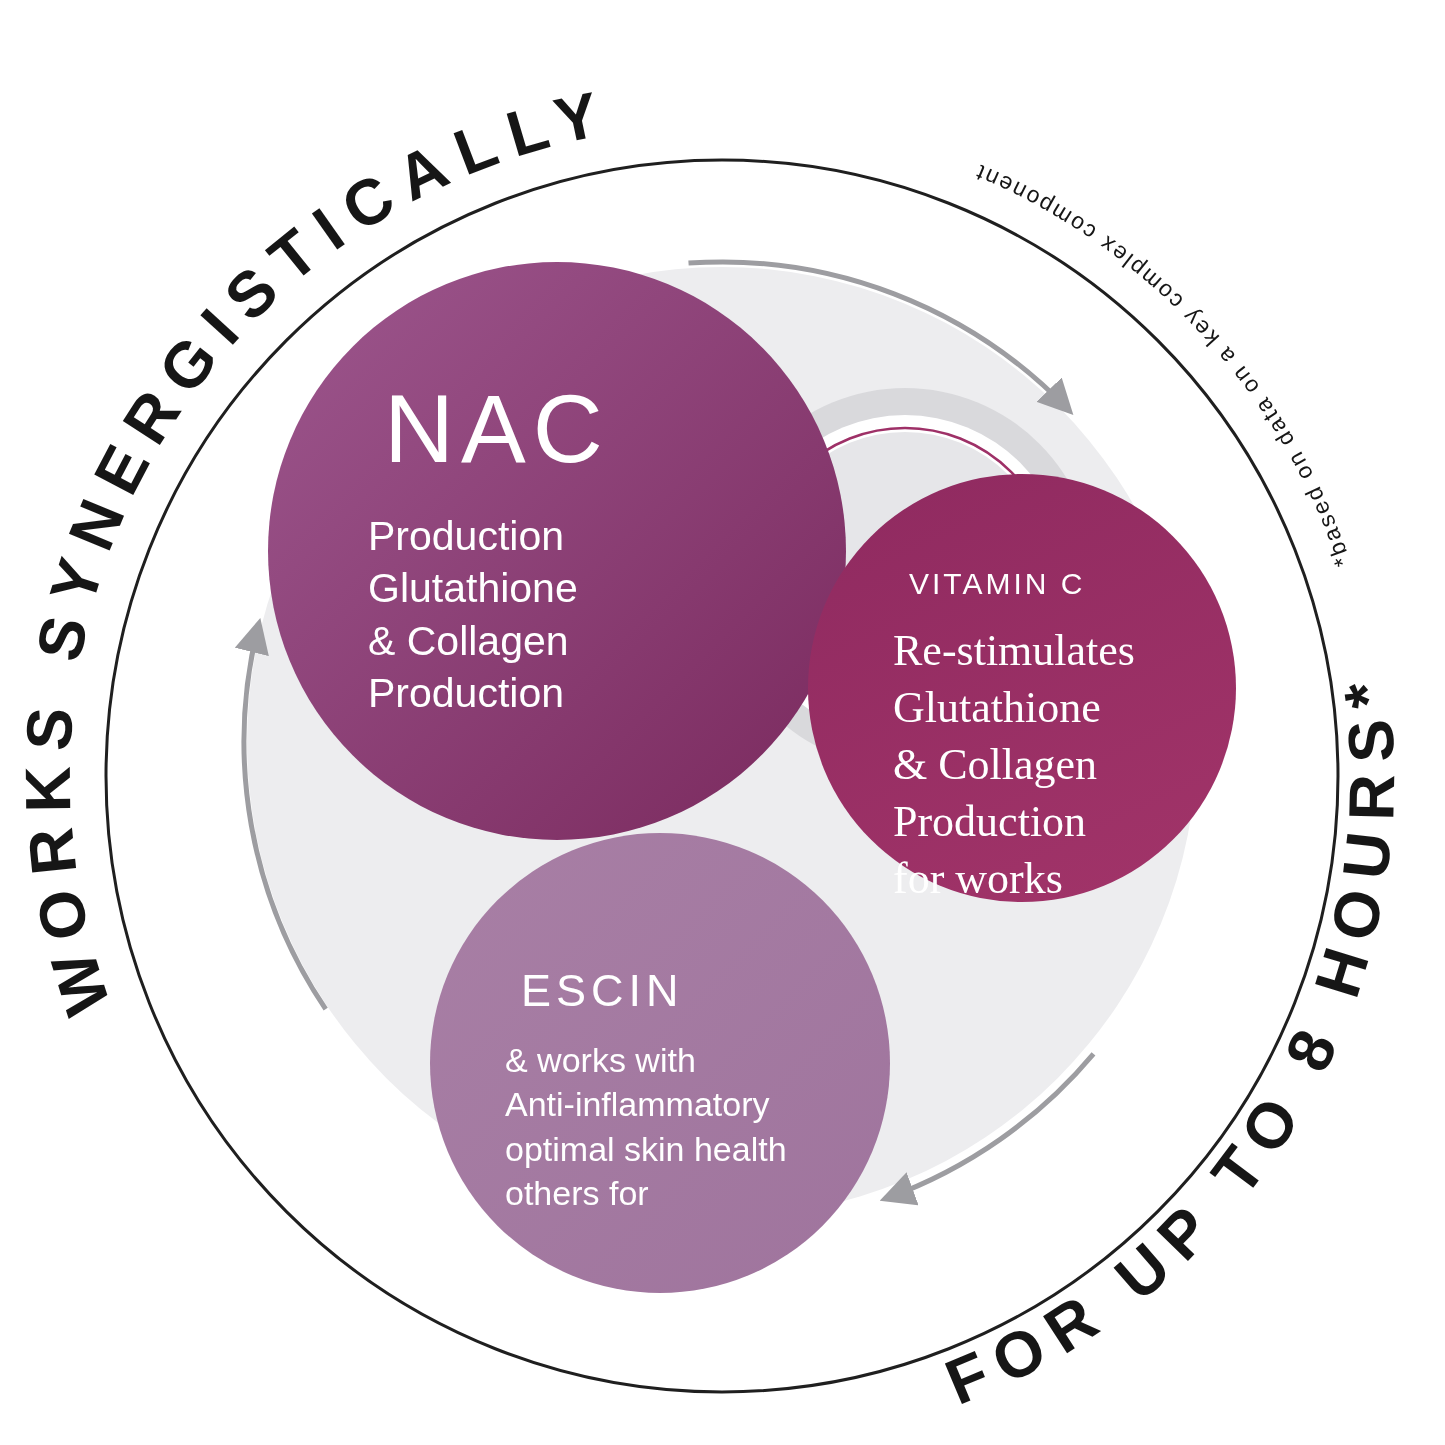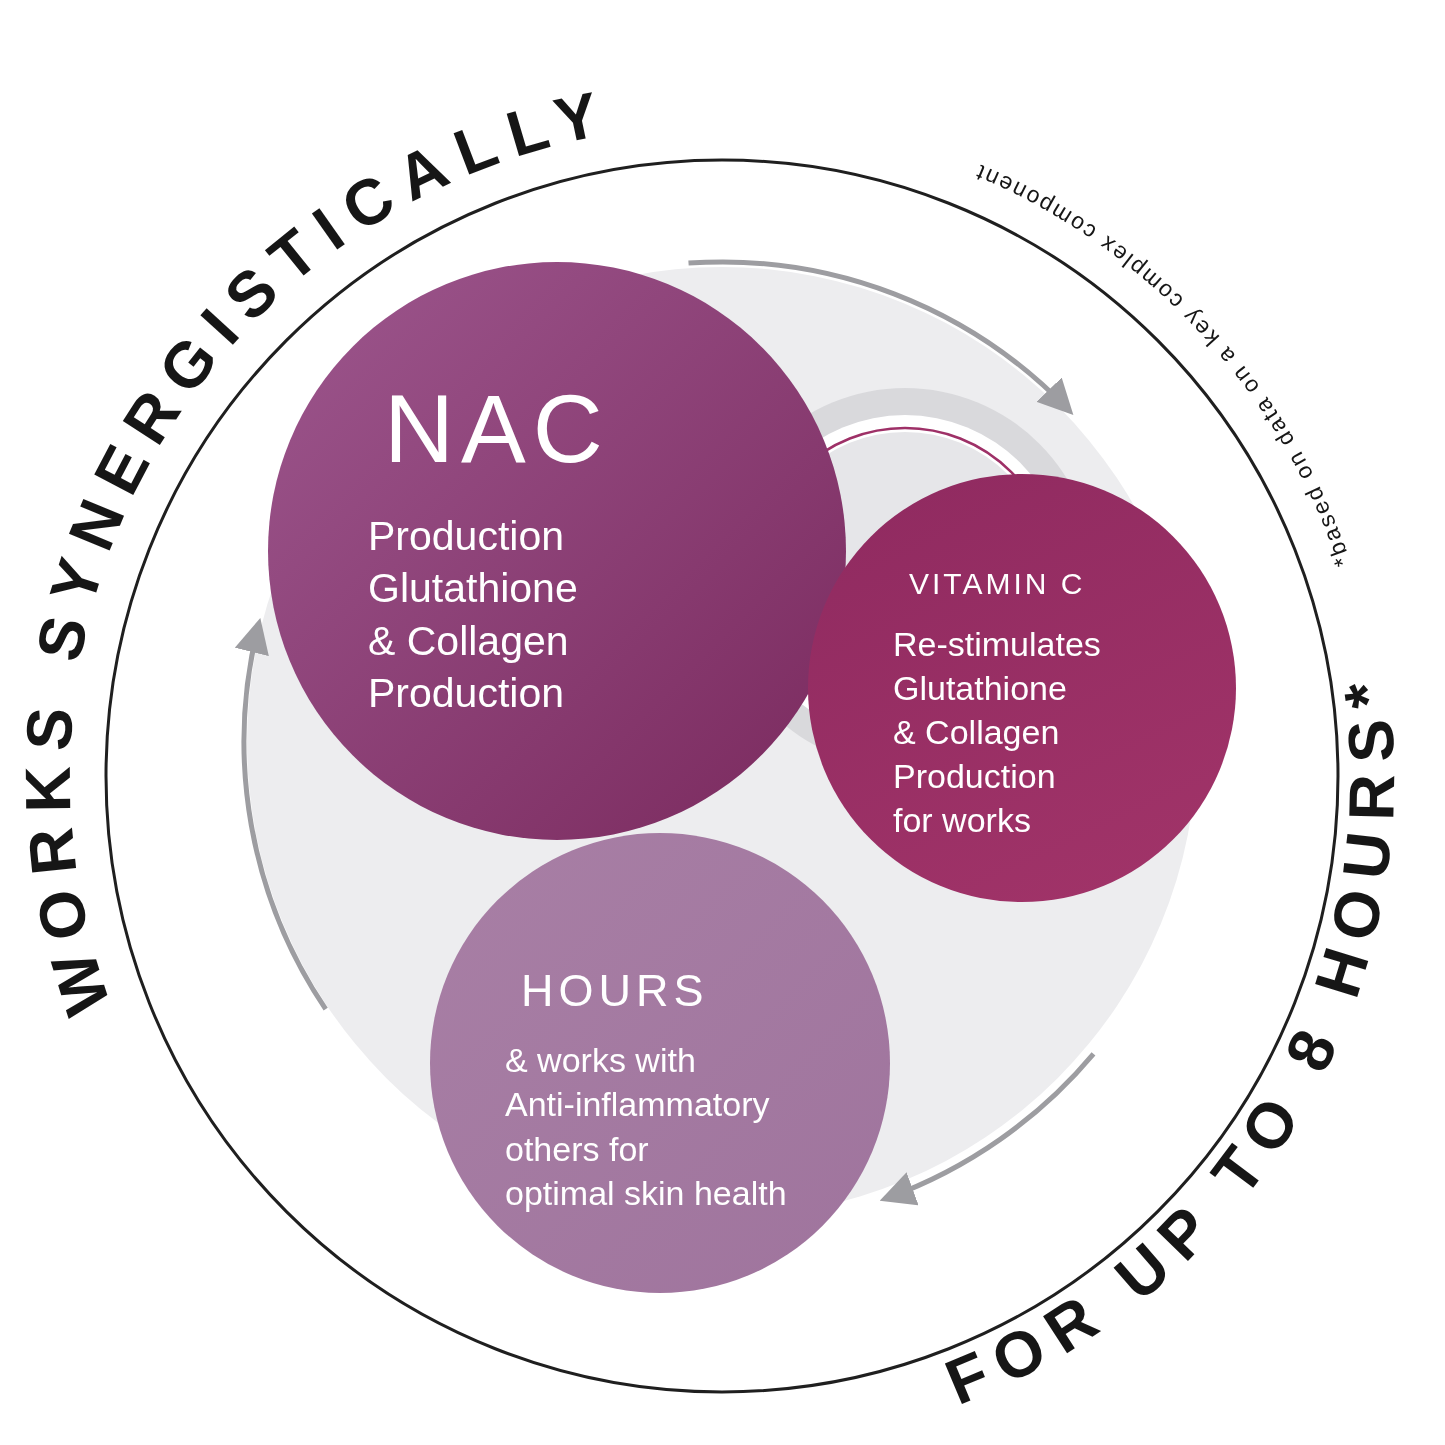--- a/index.html
+++ b/index.html
@@ -38,21 +38,21 @@
   .bubble-title{
     font-weight:normal;
     margin:16px;
     line-height:1.05;
   }
   .bubble-nac .bubble-title{font-size:97px;letter-spacing:7px;margin-bottom:30px;}
   .bubble-vitc .bubble-title{font-size:30px;letter-spacing:3px;margin-bottom:22px;}
   .bubble-escin .bubble-title{font-size:45px;letter-spacing:5px;margin-bottom:24px;}
   .bubble-body{font-weight:normal;}
   .bubble-nac .bubble-body{font-size:41px;line-height:1.28;}
-  .bubble-vitc .bubble-body{font-size:34px;line-height:1.3;}
+  .bubble-vitc .bubble-body{font-size:44px;line-height:1.3;font-family:Liberation Serif, serif;}
   .bubble-escin .bubble-body{font-size:34px;line-height:1.3;}
 </style>
 </head>
 <body>
 
 <div class="canvas">
 
   <svg width="1445" height="1445" viewBox="0 0 1445 1445">
     <defs>
       <marker id="arrowhead" viewBox="0 0 10 10" refX="7.5" refY="5" markerWidth="7" markerHeight="7" orient="auto">
@@ -114,23 +114,23 @@
         <div>Glutathione</div>
         <div>&amp; Collagen</div>
         <div>Production</div>
         <div>for works</div>
       </div>
     </div>
   </div>
 
   <div class="bubble bubble-escin" style="background: linear-gradient(135deg, rgb(168, 127, 165), rgb(159, 116, 157));">
     <div class="bubble-content">
-      <h2 class="bubble-title">HOURS</h2>
+      <h2 class="bubble-title">ESCIN</h2>
       <div class="bubble-body">
         <div>&amp; works with</div>
         <div>Anti-inflammatory</div>
+        <div>optimal skin health</div>
         <div>others for</div>
-        <div>optimal skin health</div>
       </div>
     </div>
   </div>
 
 </div>
 
 </body></html>

